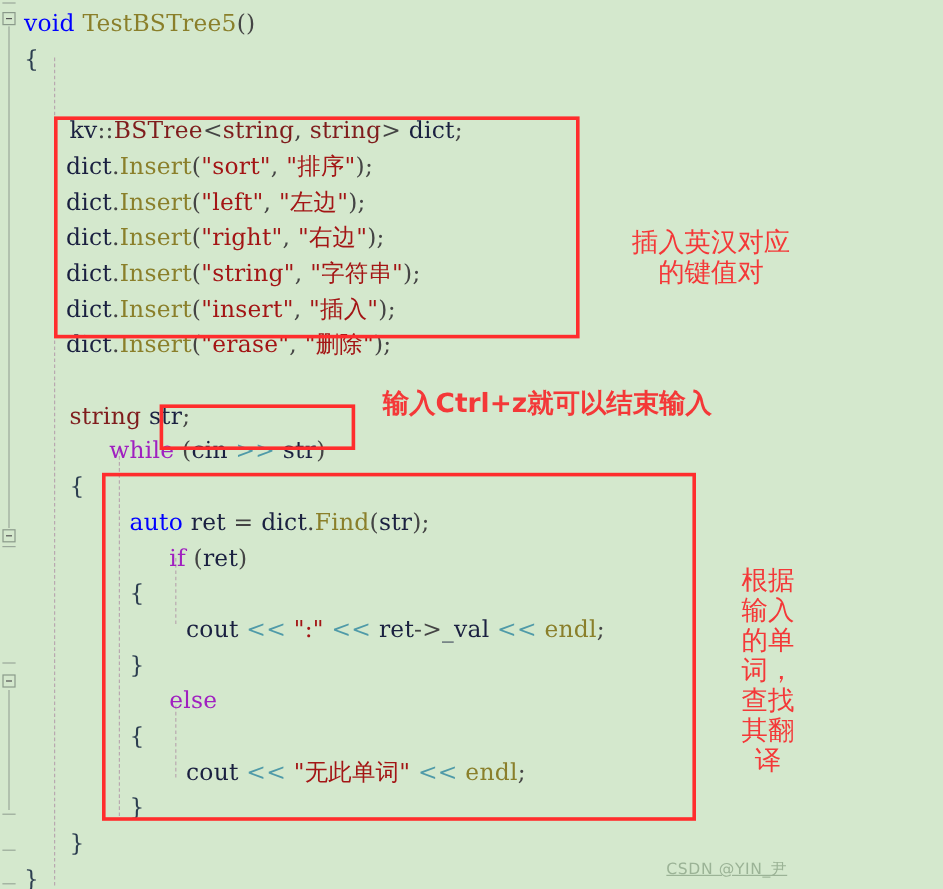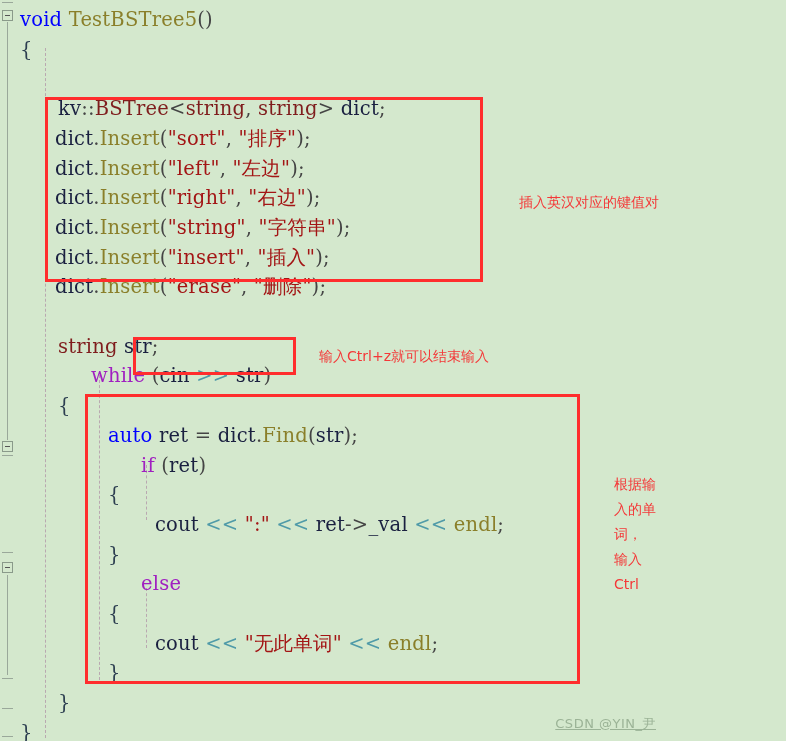--- a/index.html
+++ b/index.html
@@ -11,20 +11,21 @@
     height: 741px;
     background: #d4e8cd;
     font-family: "DejaVu Serif", serif;
     overflow: hidden;
   }
   #editor {
     position: relative;
     width: 666px;
     height: 741px;
     background: #d4e8cd;
+    text-align: center;
   }
 
   
   .gutter {
     position: absolute;
     left: 0; top: 0;
     width: 22px; height: 741px;
   }
   .fold-box {
     position: absolute;
@@ -98,21 +99,21 @@
     box-sizing: border-box;
     background: transparent;
     pointer-events: none;
   }
 
   
   .note {
     position: absolute;
     color: #f43838;
     font-family: "DejaVu Sans", sans-serif;
-    font-size: 14px;
+    font-size: 22px;
     line-height: 25px;
     white-space: pre-line;
     font-weight: 400;
   }
 
   
   .watermark {
     position: absolute;
     right: 10px;
     bottom: 8px;
@@ -150,20 +151,20 @@
   <div class="code" id="code-area"><div class="ln" style="top: 5px; padding-left: 20px;"><span class="kw-blue">void</span><span class="plain"> </span><span class="fn-olive">TestBSTree5</span><span class="punct">()</span></div><div class="ln" style="top: 34.7px; padding-left: 20px;"><span class="brace">{</span></div><div class="ln" style="top: 64.4px; padding-left: 58px;"></div><div class="ln" style="top: 94.1px; padding-left: 58px;"><span class="plain">kv</span><span class="punct">::</span><span class="type-teal">BSTree</span><span class="punct">&lt;</span><span class="type-teal">string</span><span class="punct">, </span><span class="type-teal">string</span><span class="punct">&gt; </span><span class="plain">dict</span><span class="punct">;</span></div><div class="ln" style="top: 123.8px; padding-left: 55px;"><span class="plain">dict</span><span class="punct">.</span><span class="fn-olive">Insert</span><span class="punct">(</span><span class="str-red">"sort"</span><span class="punct">, </span><span class="str-red">"排序"</span><span class="punct">);</span></div><div class="ln" style="top: 153.5px; padding-left: 55px;"><span class="plain">dict</span><span class="punct">.</span><span class="fn-olive">Insert</span><span class="punct">(</span><span class="str-red">"left"</span><span class="punct">, </span><span class="str-red">"左边"</span><span class="punct">);</span></div><div class="ln" style="top: 183.2px; padding-left: 55px;"><span class="plain">dict</span><span class="punct">.</span><span class="fn-olive">Insert</span><span class="punct">(</span><span class="str-red">"right"</span><span class="punct">, </span><span class="str-red">"右边"</span><span class="punct">);</span></div><div class="ln" style="top: 212.9px; padding-left: 55px;"><span class="plain">dict</span><span class="punct">.</span><span class="fn-olive">Insert</span><span class="punct">(</span><span class="str-red">"string"</span><span class="punct">, </span><span class="str-red">"字符串"</span><span class="punct">);</span></div><div class="ln" style="top: 242.6px; padding-left: 55px;"><span class="plain">dict</span><span class="punct">.</span><span class="fn-olive">Insert</span><span class="punct">(</span><span class="str-red">"insert"</span><span class="punct">, </span><span class="str-red">"插入"</span><span class="punct">);</span></div><div class="ln" style="top: 272.3px; padding-left: 55px;"><span class="plain">dict</span><span class="punct">.</span><span class="fn-olive">Insert</span><span class="punct">(</span><span class="str-red">"erase"</span><span class="punct">, </span><span class="str-red">"删除"</span><span class="punct">);</span></div><div class="ln" style="top: 302px; padding-left: 58px;"></div><div class="ln" style="top: 331.7px; padding-left: 58px;"><span class="type-teal">string</span><span class="plain"> </span><span class="plain">str</span><span class="punct">;</span></div><div class="ln" style="top: 361.4px; padding-left: 58px;"><span class="kw-purple">while</span><span class="plain"> </span><span class="punct">(</span><span class="plain">cin</span><span class="plain"> </span><span class="op-teal">&gt;&gt;</span><span class="plain"> </span><span class="plain">str</span><span class="punct">)</span></div><div class="ln" style="top: 391.1px; padding-left: 58px;"><span class="brace">{</span></div><div class="ln" style="top: 420.8px; padding-left: 108px;"><span class="kw-blue">auto</span><span class="plain"> </span><span class="plain">ret</span><span class="punct"> = </span><span class="plain">dict</span><span class="punct">.</span><span class="fn-olive">Find</span><span class="punct">(</span><span class="plain">str</span><span class="punct">);</span></div><div class="ln" style="top: 450.5px; padding-left: 108px;"><span class="kw-purple">if</span><span class="punct"> (</span><span class="plain">ret</span><span class="punct">)</span></div><div class="ln" style="top: 480.2px; padding-left: 108px;"><span class="brace">{</span></div><div class="ln" style="top: 509.9px; padding-left: 155px;"><span class="plain">cout</span><span class="plain"> </span><span class="op-teal">&lt;&lt;</span><span class="plain"> </span><span class="str-red">":"</span><span class="plain"> </span><span class="op-teal">&lt;&lt;</span><span class="plain"> </span><span class="plain">ret</span><span class="punct">-&gt;</span><span class="plain">_val</span><span class="plain"> </span><span class="op-teal">&lt;&lt;</span><span class="plain"> </span><span class="fn-olive">endl</span><span class="punct">;</span></div><div class="ln" style="top: 539.6px; padding-left: 108px;"><span class="brace">}</span></div><div class="ln" style="top: 569.3px; padding-left: 108px;"><span class="kw-purple">else</span></div><div class="ln" style="top: 599px; padding-left: 108px;"><span class="brace">{</span></div><div class="ln" style="top: 628.7px; padding-left: 155px;"><span class="plain">cout</span><span class="plain"> </span><span class="op-teal">&lt;&lt;</span><span class="plain"> </span><span class="str-red">"无此单词"</span><span class="plain"> </span><span class="op-teal">&lt;&lt;</span><span class="plain"> </span><span class="fn-olive">endl</span><span class="punct">;</span></div><div class="ln" style="top: 658.4px; padding-left: 108px;"><span class="brace">}</span></div><div class="ln" style="top: 688.1px; padding-left: 58px;"><span class="brace">}</span></div><div class="ln" style="top: 717.8px; padding-left: 20px;"><span class="brace">}</span></div></div>
 
   <div id="box-layer">
       <div class="red-box" style="left: 45px; top: 97px; width: 438px; height: 185px;"></div>
       <div class="red-box" style="left: 133px; top: 337px; width: 163px; height: 38px;"></div>
       <div class="red-box" style="left: 85px; top: 394px; width: 495px; height: 290px;"></div>
     </div>
 
   <div id="note-layer">
       <div class="note" style="left: 519px; top: 190px;">插入英汉对应的键值对</div>
-      <div class="note" style="left: 319px; top: 344px;">输入Ctrl+z就可以结束输入</div>
+      <div class="note" style="left: 319px; top: 324px; font-weight: bold;">输入Ctrl+z就可以结束输入</div>
       <div class="note" style="left: 614px; top: 472px;">根据输入的单词，
-输入Ctrl</div>
+查找其翻译</div>
     </div>
 
   <div class="watermark">CSDN @YIN_尹</div>
 
 </div>
 
 </body></html>

